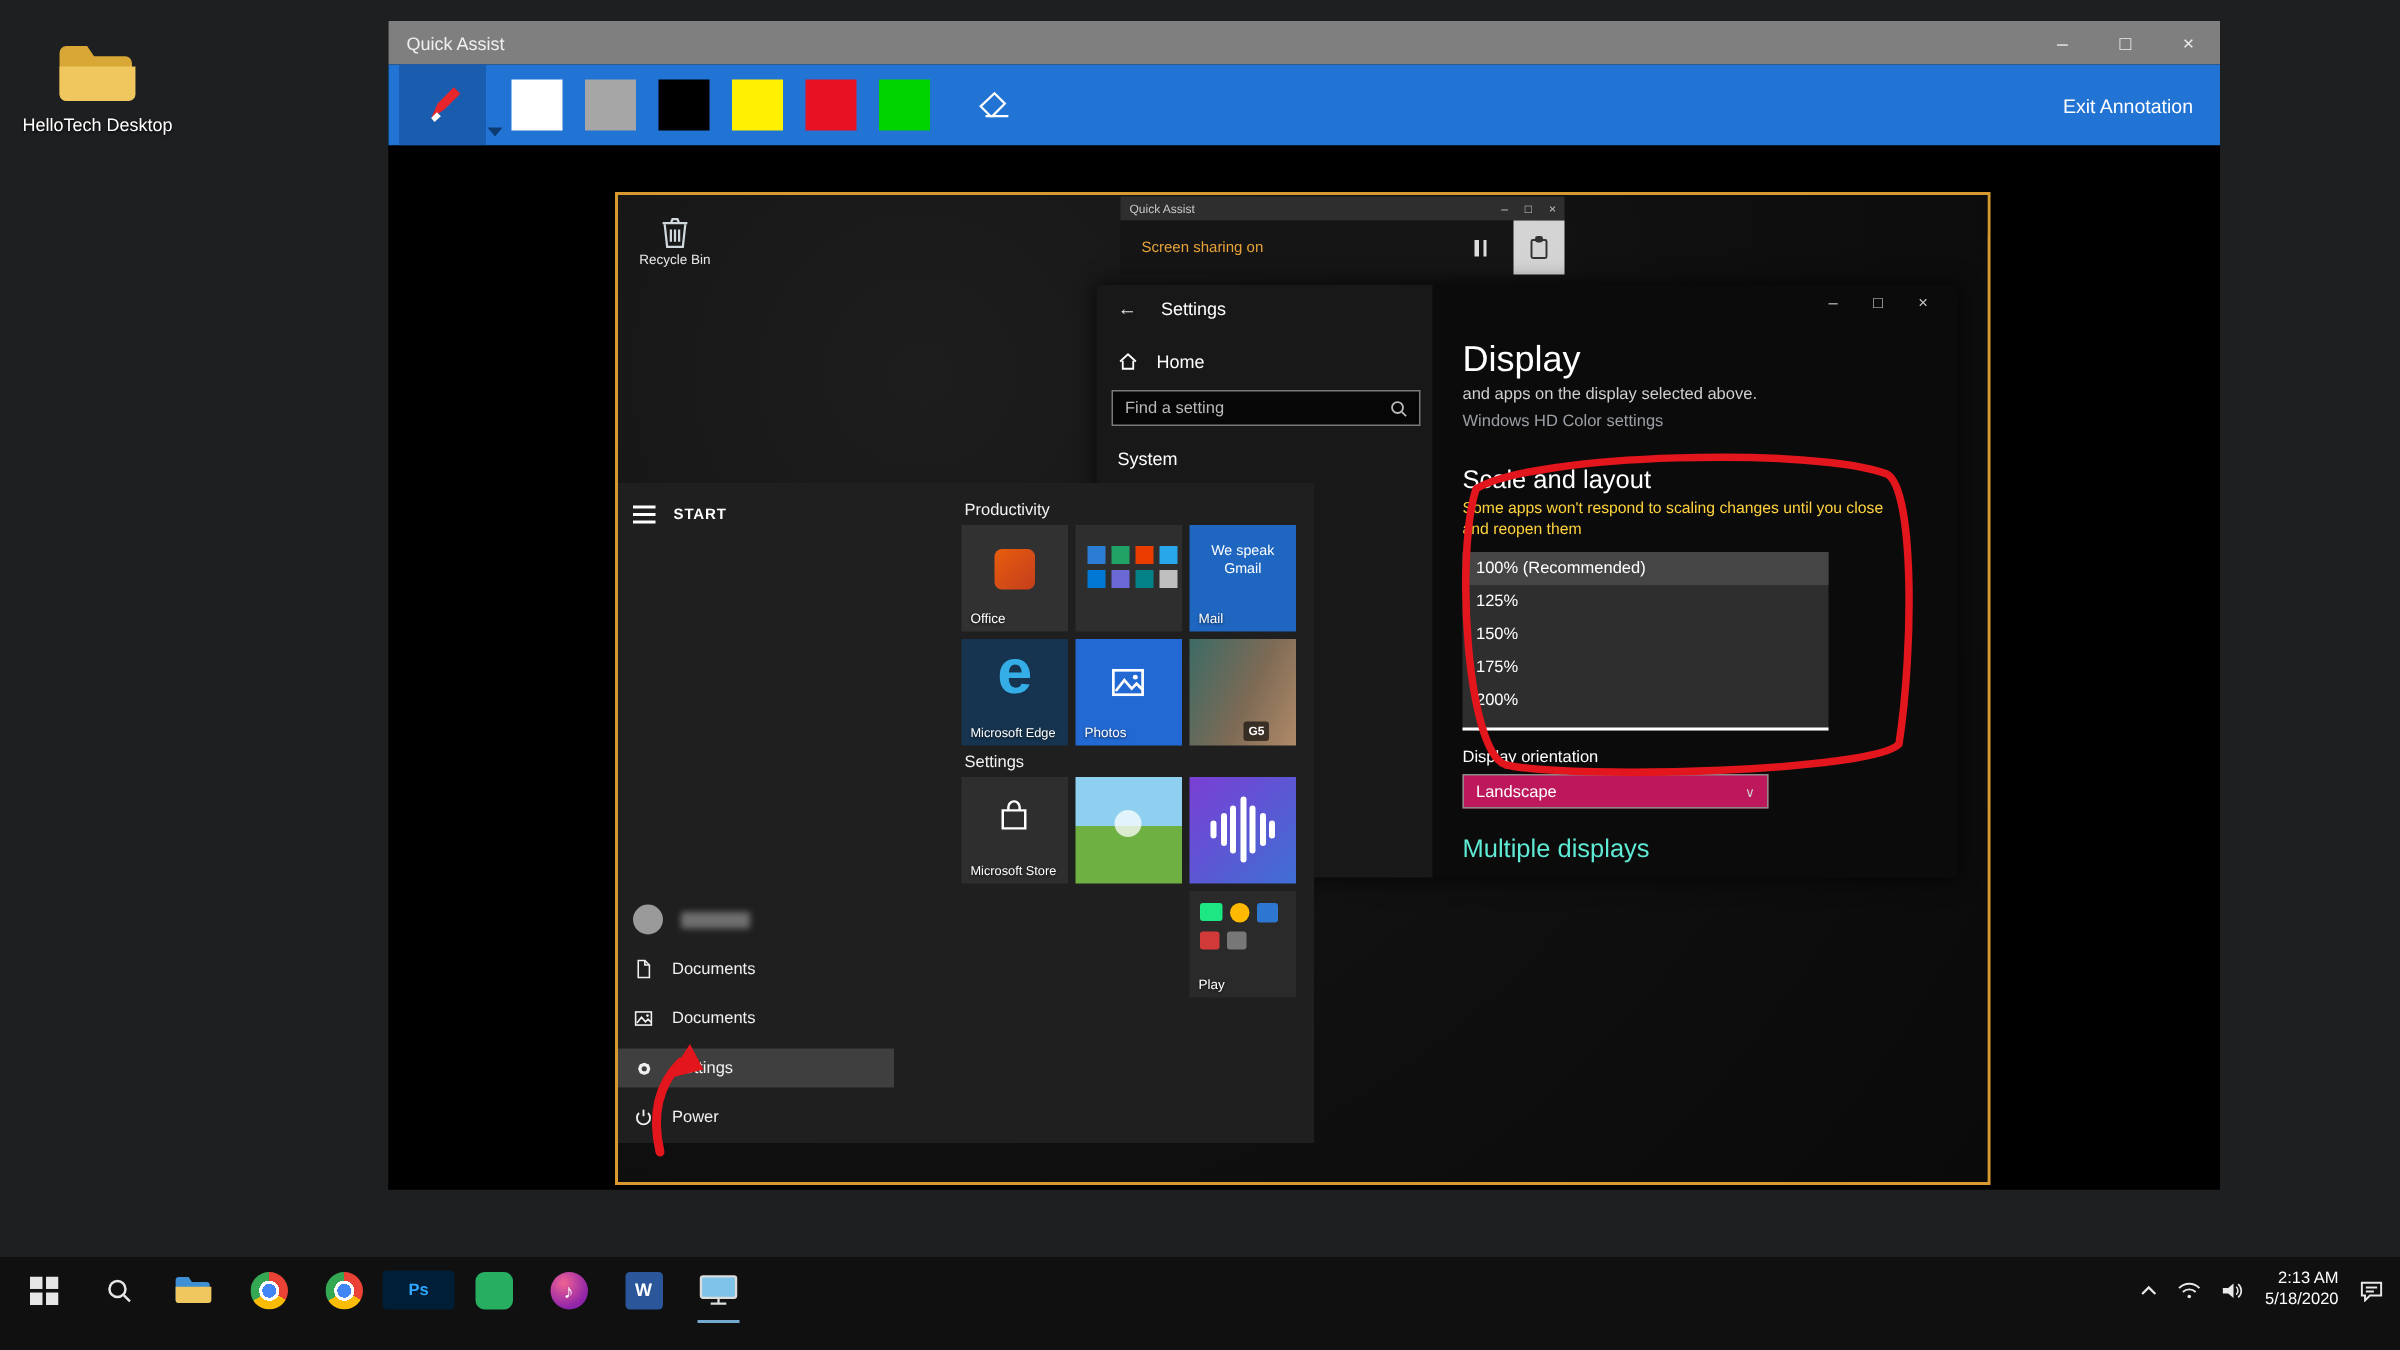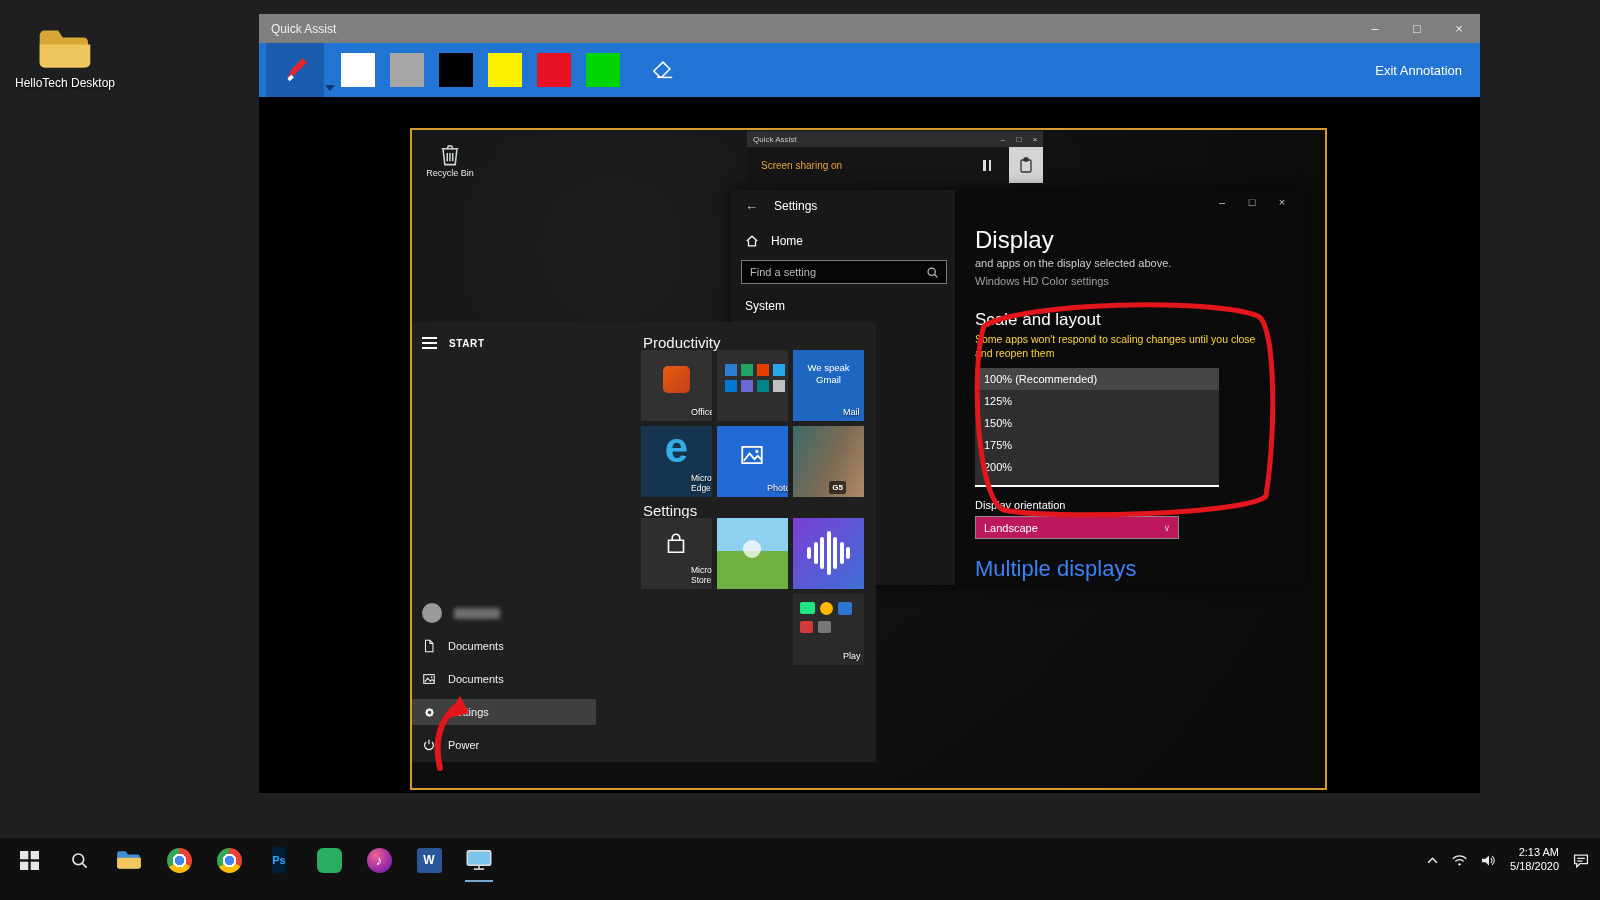--- a/index.html
+++ b/index.html
@@ -49,23 +49,23 @@
   .ddl { background:#2e2e2e; }
   .ddl .opt { height:22px; line-height:22px; padding-left:9px; color:#fff; font-size:11px; }
   .ddl .opt.sel { background:#454545; }
   .ddl .tail { height:9px; border-bottom:2px solid #fff; }
 
   
   #start-menu { left:0; top:192px; width:464px; height:440px; background:rgba(32,32,32,.98); }
   .navrow { left:0; width:184px; height:26px; display:flex; align-items:center; padding-left:10px; gap:12px; color:#f0f0f0; font-size:11px; }
   .navrow.hl { background:#3f3f3f; }
   .tile { width:71px; height:71px; position:absolute; overflow:hidden; }
-  .tile .lbl { position:absolute; left:6px; bottom:4px; color:#fff; font-size:9px; text-shadow:0 1px 2px rgba(0,0,0,.7);margin-left:44px; }
+  .tile .lbl { position:absolute; left:6px; bottom:4px; color:#fff; font-size:9px; text-shadow:0 1px 2px rgba(0,0,0,.7); }
   .hamb div { width:15px; height:2px; background:#fff; margin:3px 0; }
-  .grouplbl { color:#f2f2f2; font-size:15px; }
+  .grouplbl { color:#f2f2f2; font-size:11px; }
 
   
   #r-taskbar { left:0; top:632px; width:913px; height:26px; background:#101010; display:flex; align-items:center; }
   #r-search { width:247px; height:26px; background:#fff; display:flex; align-items:center; margin-left:6px; }
   #r-search input { flex:1; border:0; outline:0; font-size:10.5px; color:#111; background:transparent; padding-left:5px; font-family:"Liberation Sans",sans-serif; }
   #r-search input::placeholder { color:#222; }
   .rticon { width:34px; height:26px; display:flex; align-items:center; justify-content:center; color:#e8e8e8; }
   .rtray { display:flex; align-items:center; gap:7px; margin-left:auto; padding-right:6px; color:#e8e8e8; }
   .rclock { font-size:8px; line-height:1.2; color:#fff; text-align:center; }
 
@@ -208,21 +208,21 @@
               <div class="opt">175%</div>
               <div class="opt">200%</div>
               <div class="tail"></div>
             </div>
 
             <div class="a" style="left:20px;top:309px;font-size:11px;color:#fff;">Display orientation</div>
             <div class="a f" style="left:20px;top:326px;width:204px;height:23px;background:#be185d;border:1px solid #8a8a8a;">
               <span style="flex:1;padding-left:8px;font-size:11px;color:#fff;">Landscape</span>
               <span style="padding-right:8px;font-size:9px;color:#ccc;">∨</span>
             </div>
-            <div class="a" style="left:20px;top:366px;font-size:22px;color:#3b82f6;text-align:center;">Multiple displays</div>
+            <div class="a" style="left:20px;top:366px;font-size:17px;color:#5eead4;text-align:center;">Multiple displays</div>
           </div>
         </div>
 
         <div id="start-menu" class="a">
           <div class="a f" style="left:10px;top:12px;gap:12px;">
             <div class="hamb">
                 <div></div>
                 <div></div>
                 <div></div>
               </div>
@@ -477,21 +477,21 @@
           <path d="M1 8 h22 v8 a2 2 0 0 1 -2 2 h-18 a2 2 0 0 1 -2 -2 z" fill="#f0c75e"></path>
         </svg>
       </div>
       <div class="hcell">
           <div class="chrome"></div>
         </div>
       <div class="hcell">
           <div class="chrome"></div>
         </div>
       <div class="hcell">
-        <div class="sq" style="width:14px;height:26px;background:#001e36;color:#31a8ff;font-size:11px;">Ps</div>
+        <div class="sq" style="width:48px;height:26px;background:#001e36;color:#31a8ff;font-size:11px;">Ps</div>
       </div>
       <div class="hcell">
         <div class="sq" style="width:25px;height:25px;background:#27ae60;border-radius:6px;"></div>
       </div>
       <div class="hcell">
         <div class="sq" style="width:25px;height:25px;border-radius:50%;background:radial-gradient(circle at 35% 30%,#f06292,#8e24aa 70%);color:#fff;font-size:13px;font-weight:normal;">♪</div>
       </div>
       <div class="hcell">
         <div class="sq" style="width:25px;height:25px;background:#2b579a;color:#fff;font-size:12px;">W</div>
       </div>

